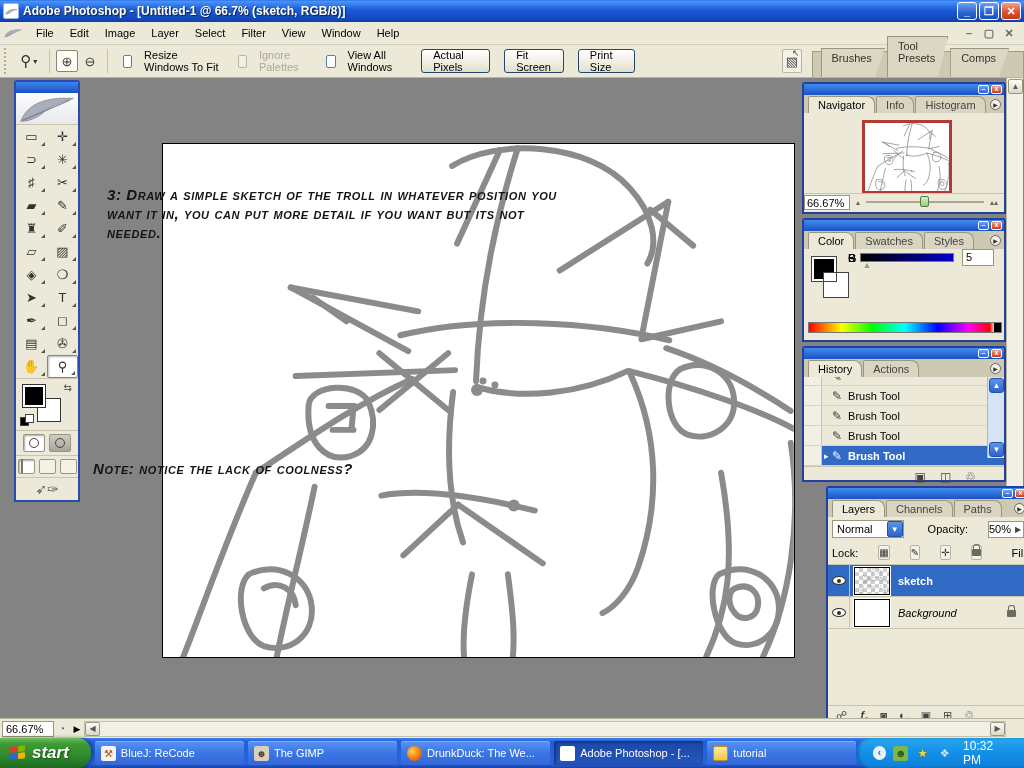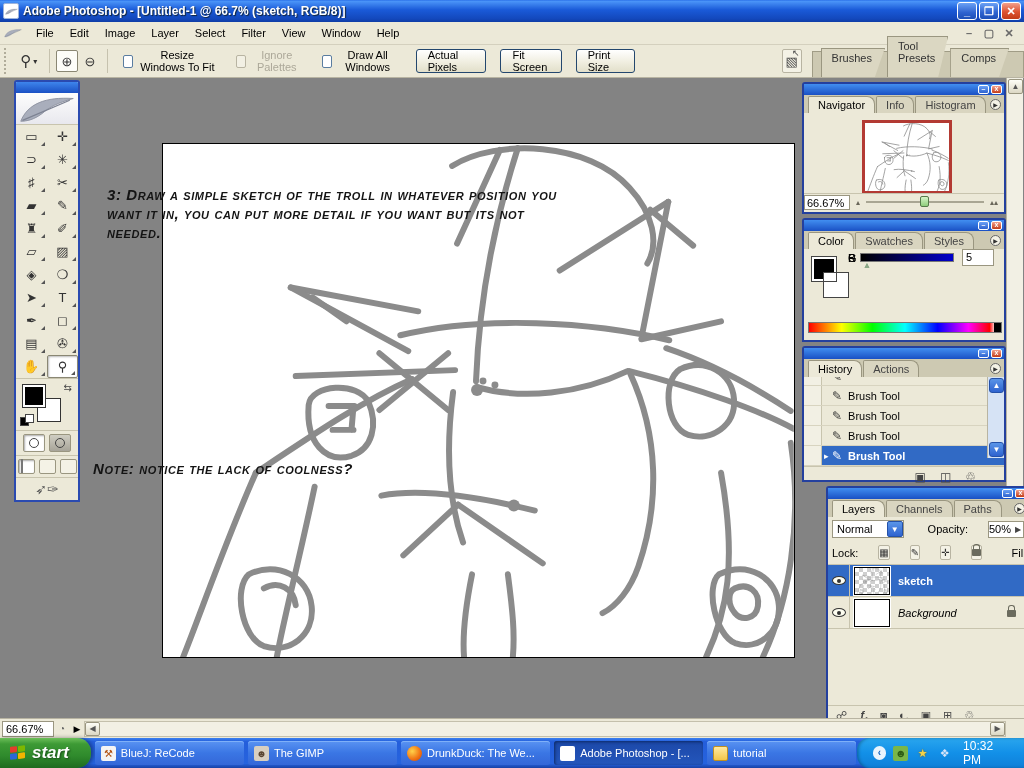--- a/index.html
+++ b/index.html
@@ -33,21 +33,21 @@
     border-bottom:1px solid #b8b4a2; display:flex; align-items:center; padding-left:4px; }
   .grip { width:5px; height:26px; border-left:2px dotted #b0ac9a; margin-right:6px; }
   .opt-tool { display:flex; align-items:center; gap:2px; padding:2px 6px; }
   .opt-tool .mag { font-size:15px; color:#333; }
   .opt-tool .drop { font-size:8px; color:#333; }
   .vsep { width:1px; height:24px; background:#c6c2ae; margin:0 6px; }
   .zoomgrp { display:flex; gap:1px; }
   .zbtn { width:22px; height:22px; display:flex; align-items:center; justify-content:center; font-size:13px; color:#333;
     border:1px solid transparent; }
   .zbtn.pressed { background:#fdfdf8; border:1px solid #8a8773; border-radius:2px; }
-  .chk { display:flex; align-items:center; gap:4px; margin:0 9px;text-align:center; }
+  .chk { display:flex; align-items:center; gap:12px; margin:0 9px; }
   .chk .box { width:13px; height:13px; background:#fff; border:1px solid #5a7da0; border-radius:2px; }
   .chk.disabled { color:#aca899; }
   .chk.disabled .box { border-color:#b8b4a2; background:#f2f0e4; }
   .obtn { height:24px; padding:0 11px; margin:0 7px; border:1px solid #23476e; border-radius:3px;
     background:linear-gradient(180deg,#ffffff,#f0eee0 55%,#e2dfca); display:flex; align-items:center; }
   .fb-ico { margin-left:140px; width:26px; height:24px; border:1px solid #b8b4a2; border-radius:2px;
     display:flex; align-items:center; justify-content:center; font-size:13px; color:#444; background:#f4f2e6; position:relative; }
   .fb-ico i { position:absolute; right:1px; top:-2px; font-style:normal; font-size:9px; }
   .pwell { margin-left:10px; align-self:flex-end; display:flex; align-items:flex-end; height:26px;
     background:#cdc9b2; border:1px solid #a09c86; border-bottom:none; padding:3px 14px 0 8px; gap:2px; }
@@ -366,21 +366,21 @@
         <span>Resize Windows To Fit</span>
       </span>
 
       <span class="chk disabled">
         <span class="box"></span>
         <span>Ignore Palettes</span>
       </span>
 
       <span class="chk">
         <span class="box"></span>
-        <span>Draw All Windows</span>
+        <span>View All Windows</span>
       </span>
 
       <span class="obtn">Actual Pixels</span>
 
       <span class="obtn">Fit Screen</span>
 
       <span class="obtn">Print Size</span>
 
     <span class="fb-ico">▧<i>↖</i></span>
     <span class="pwell">

